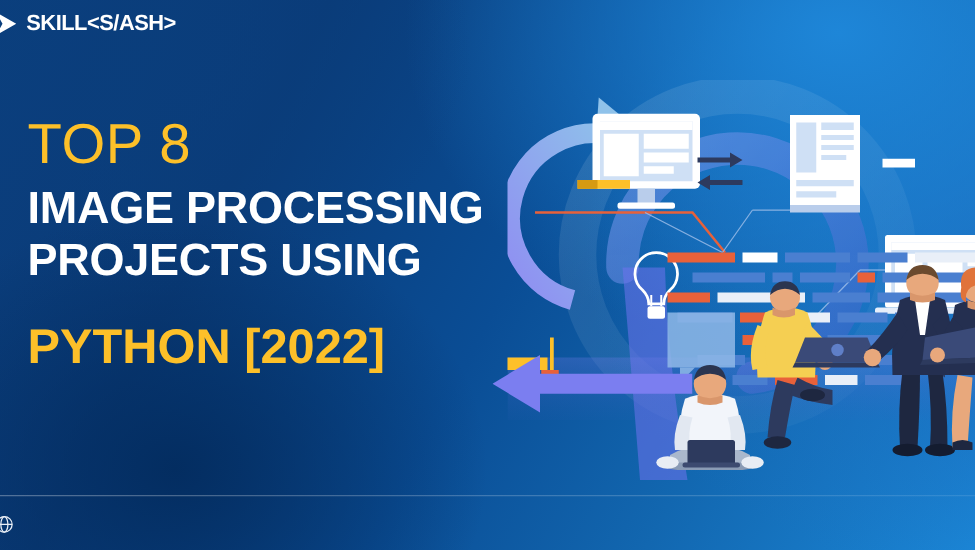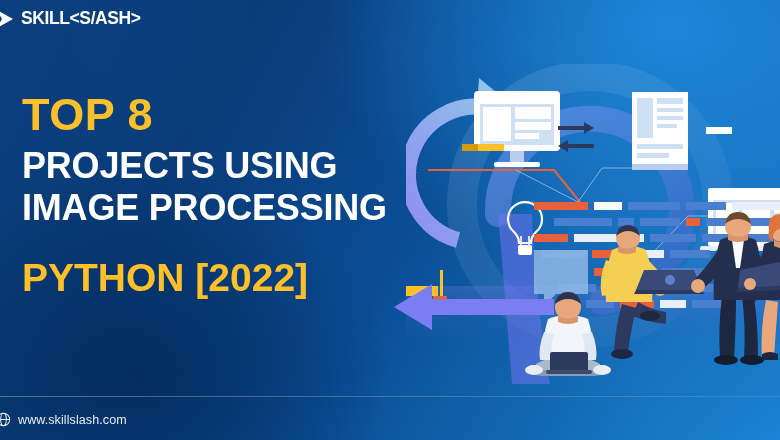--- a/index.html
+++ b/index.html
@@ -53,21 +53,21 @@
   
   .headline {
     position:absolute;
     left:22px; top:92px;
     z-index:30;
     line-height:1.0;
   }
   .h-top8 {
     color:#fdc029;
     font-size:45px;
-    font-weight:bold;
+    font-weight:normal;
     letter-spacing:0.5px;
     margin-bottom:8px;
   }
   .h-white {
     color:#ffffff;
     font-size:36px;
     font-weight:bold;
     letter-spacing:-0.2px;
     line-height:1.17;
   }
@@ -342,28 +342,27 @@
 
   <div class="logo">
     <svg class="logo-mark" viewBox="0 0 22 20">
       <path d="M 3 1 L 19 10 L 3 19 L 8 10 Z" fill="#ffffff"></path>
     </svg>
     <span class="logo-text">SKILL&lt;S/ASH&gt;</span>
   </div>
 
   <div class="headline">
     <div class="h-top8">TOP 8</div>
+    <div class="h-white">IMAGE PROCESSING</div>
     <div class="h-white">PROJECTS USING</div>
-    <div class="h-white">IMAGE PROCESSING</div>
     <div class="h-python">PYTHON [2022]</div>
   </div>
 
   <div class="footer-rule"></div>
   <div class="footer">
     <svg class="globe-icon" viewBox="0 0 16 16">
       <circle cx="8" cy="8" r="6.6" fill="none" stroke="#e9eef6" stroke-width="1.1"></circle>
       <ellipse cx="8" cy="8" rx="3" ry="6.6" fill="none" stroke="#e9eef6" stroke-width="1.1"></ellipse>
       <line x1="1.4" y1="8" x2="14.6" y2="8" stroke="#e9eef6" stroke-width="1.1"></line>
     </svg>
-    <span class="footer-url">www.skillslash.com</span>
   </div>
 
 </div>
 
 </body></html>

